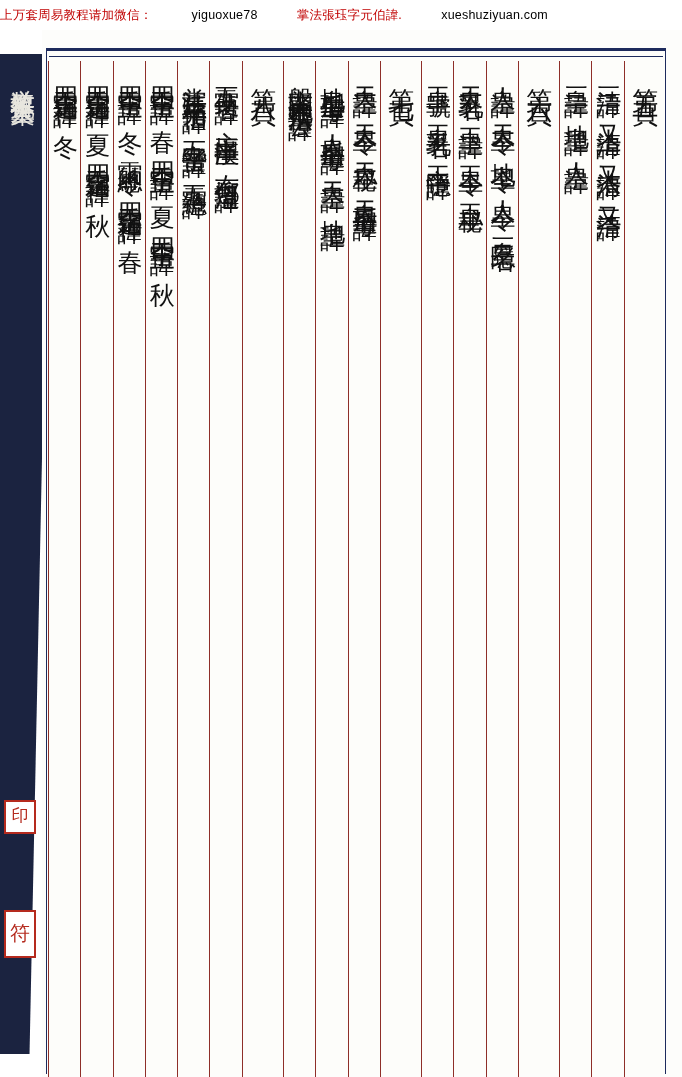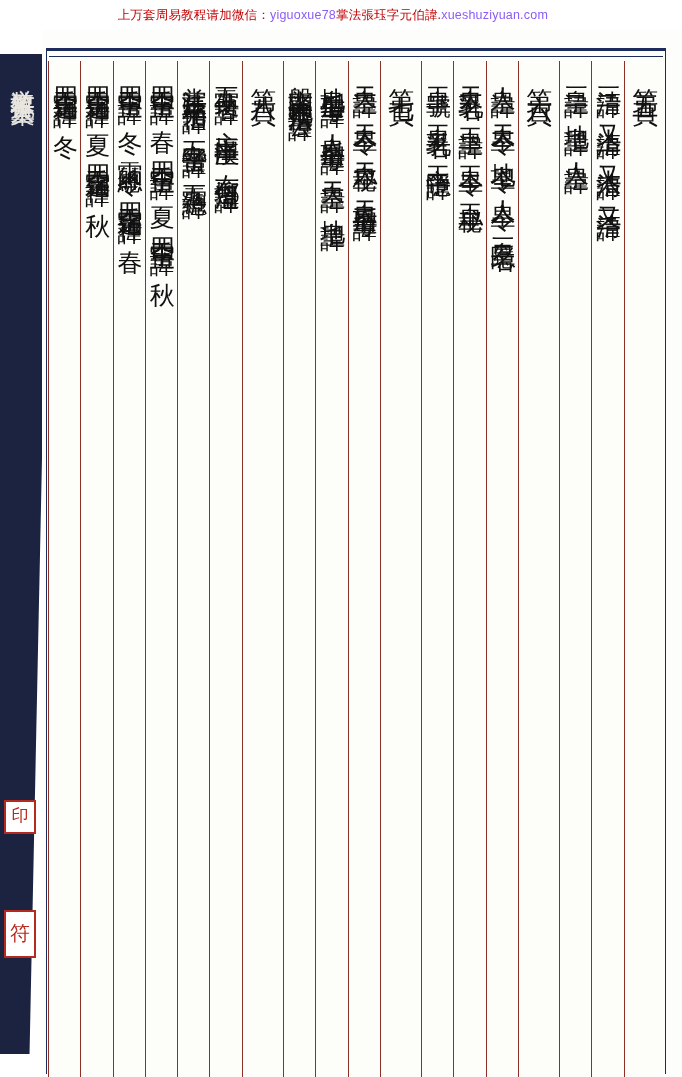--- a/index.html
+++ b/index.html
@@ -17,29 +17,29 @@
 
   
   .banner {
     position: absolute;
     top: 0; left: 0;
     width: 548px;
     height: 30px;
     background: #ffffff;
     display: flex;
     align-items: center;
-    justify-content: flex-end;
+    justify-content: space-between;
     font-family: "Liberation Sans", sans-serif;
     font-size: 12.5px;
     color: #1a1a9c;
     letter-spacing: 0.2px;
     white-space: nowrap;
   }
   .banner .b1 { color: #c00000; }
-  .banner .b2 { color: #8b5cf6; }
+  .banner .b2 { color: #000000; }
 
   
   .sheet {
     position: absolute;
     top: 30px; left: 0;
     width: 682px;
     height: 1047px;
     background: #fdfdfb;
   }
 

